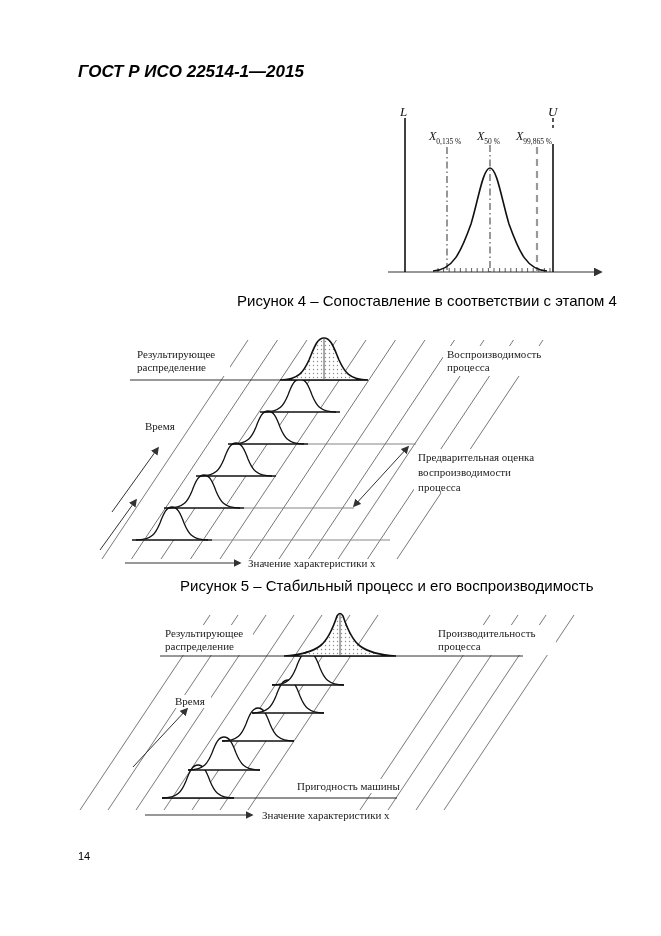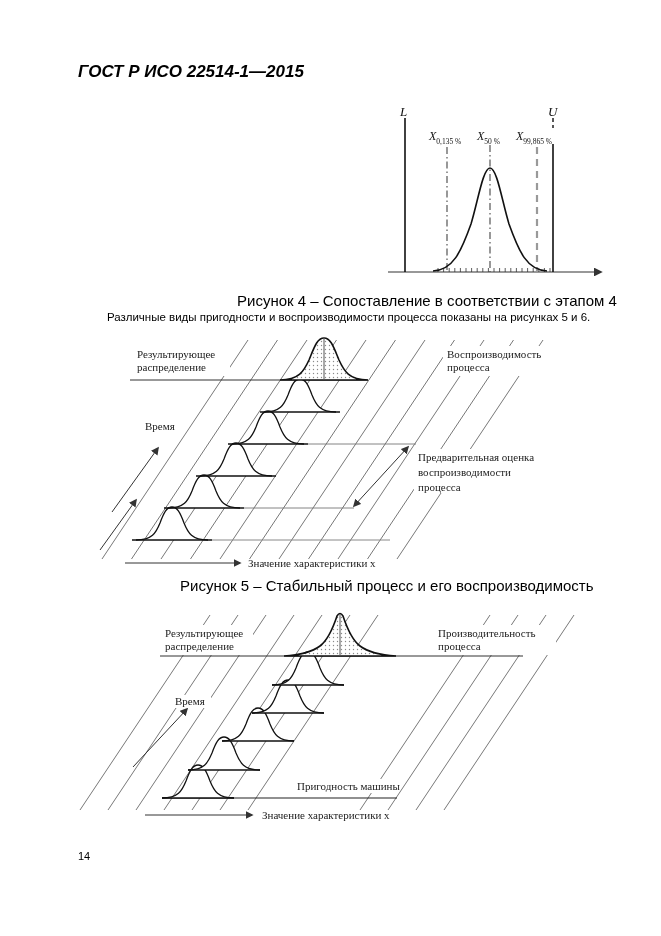--- a/index.html
+++ b/index.html
@@ -45,21 +45,20 @@
     <line x1="152" y1="47" x2="152" y2="172" stroke="#999" stroke-width="2.2" stroke-dasharray="7 5"></line>
     <path d="M48 171 C68 170 76 152 86 124 C93 101 98 68 105 68 C112 68 117 101 124 124 C134 152 142 170 162 171" fill="none" stroke="#111" stroke-width="1.6"></path>
     <text class="lim" x="15" y="16">L</text>
     <text class="lim" x="163" y="16">U</text>
     <text x="44" y="40"><tspan class="xi">X</tspan><tspan class="xsub" dy="3.5">0,135 %</tspan></text>
     <text x="92" y="40"><tspan class="xi">X</tspan><tspan class="xsub" dy="3.5">50 %</tspan></text>
     <text x="131" y="40"><tspan class="xi">X</tspan><tspan class="xsub" dy="3.5">99,865 %</tspan></text>
   </svg>
   <div class="cap cap4">Рисунок 4 – Сопоставление в соответствии с этапом 4</div>
 
-  <div class="para">Различные виды пригодности и воспроизводимости процесса показаны на рисунках 5 и 6.</div>
 
   <svg class="fig5" width="462" height="245" viewBox="0 0 462 245">
     <defs>
       <marker id="ah5" viewBox="0 0 10 10" refX="8" refY="5" markerWidth="8" markerHeight="8" orient="auto-start-reverse">
         <path d="M0 0 L10 5 L0 10 z" fill="#333"></path>
       </marker>
       <pattern id="dots5" width="4" height="4" patternUnits="userSpaceOnUse">
         <rect width="4" height="4" fill="#fff"></rect>
           <circle cx="1.5" cy="1.5" r="0.7" fill="#8a8a8a"></circle>
       </pattern>

